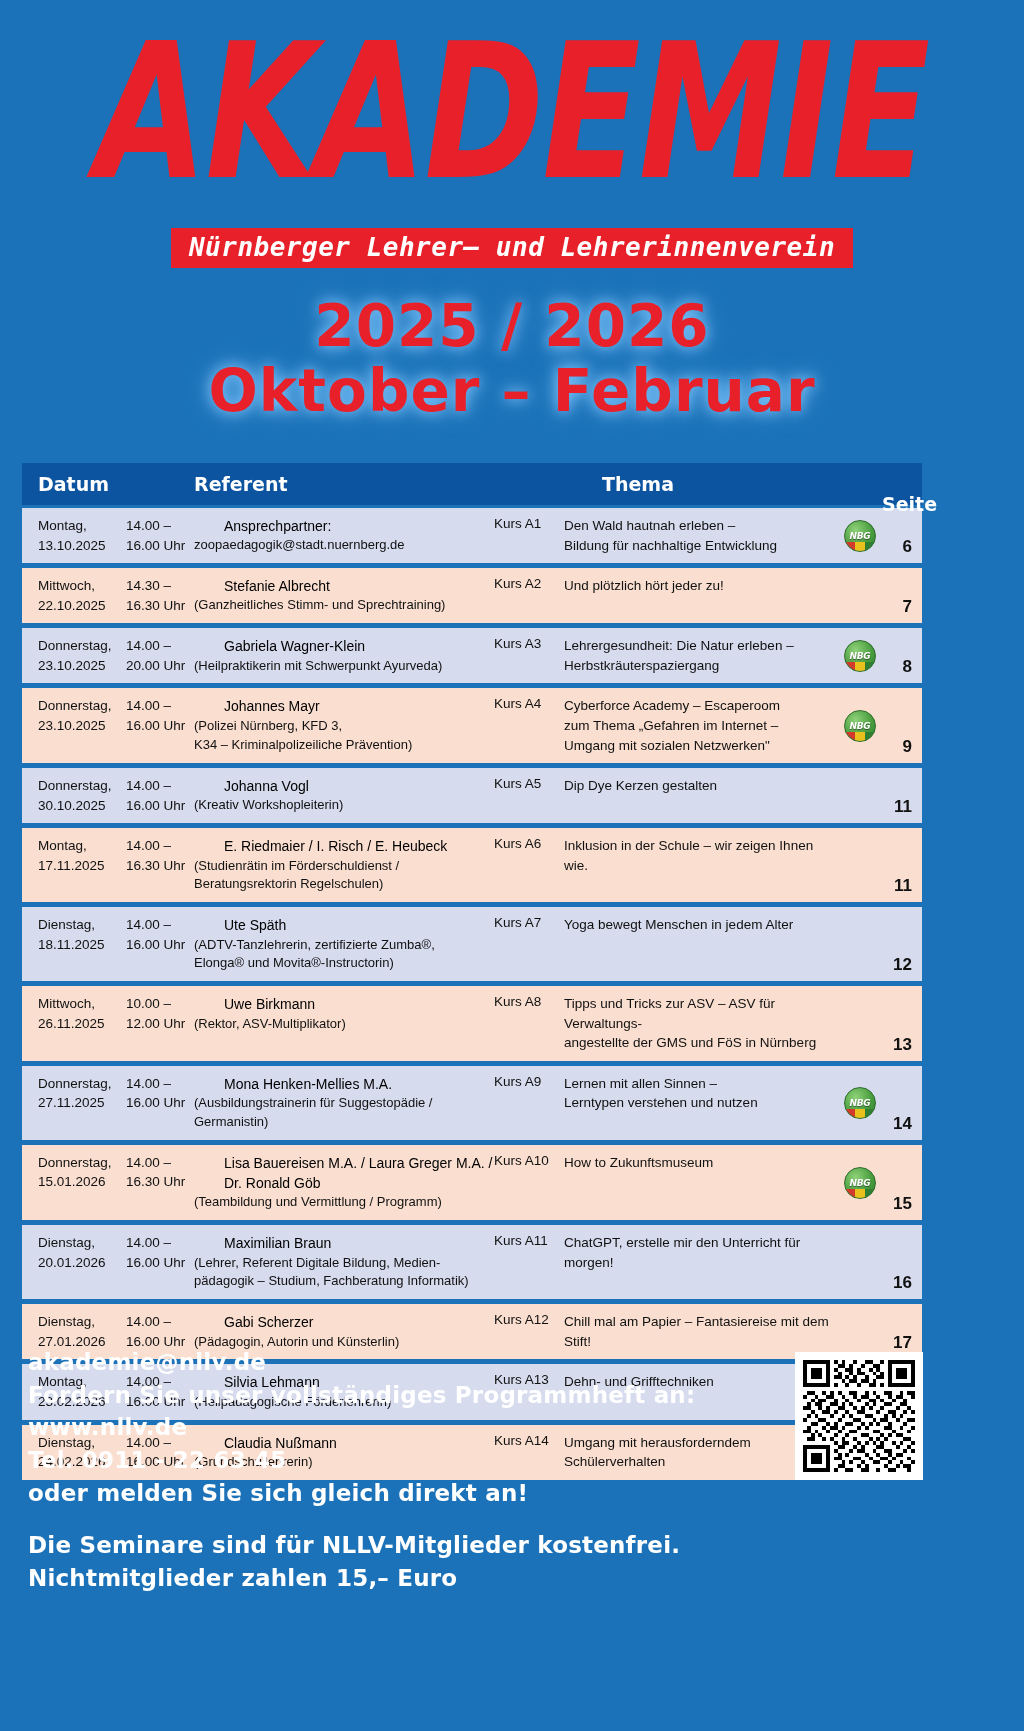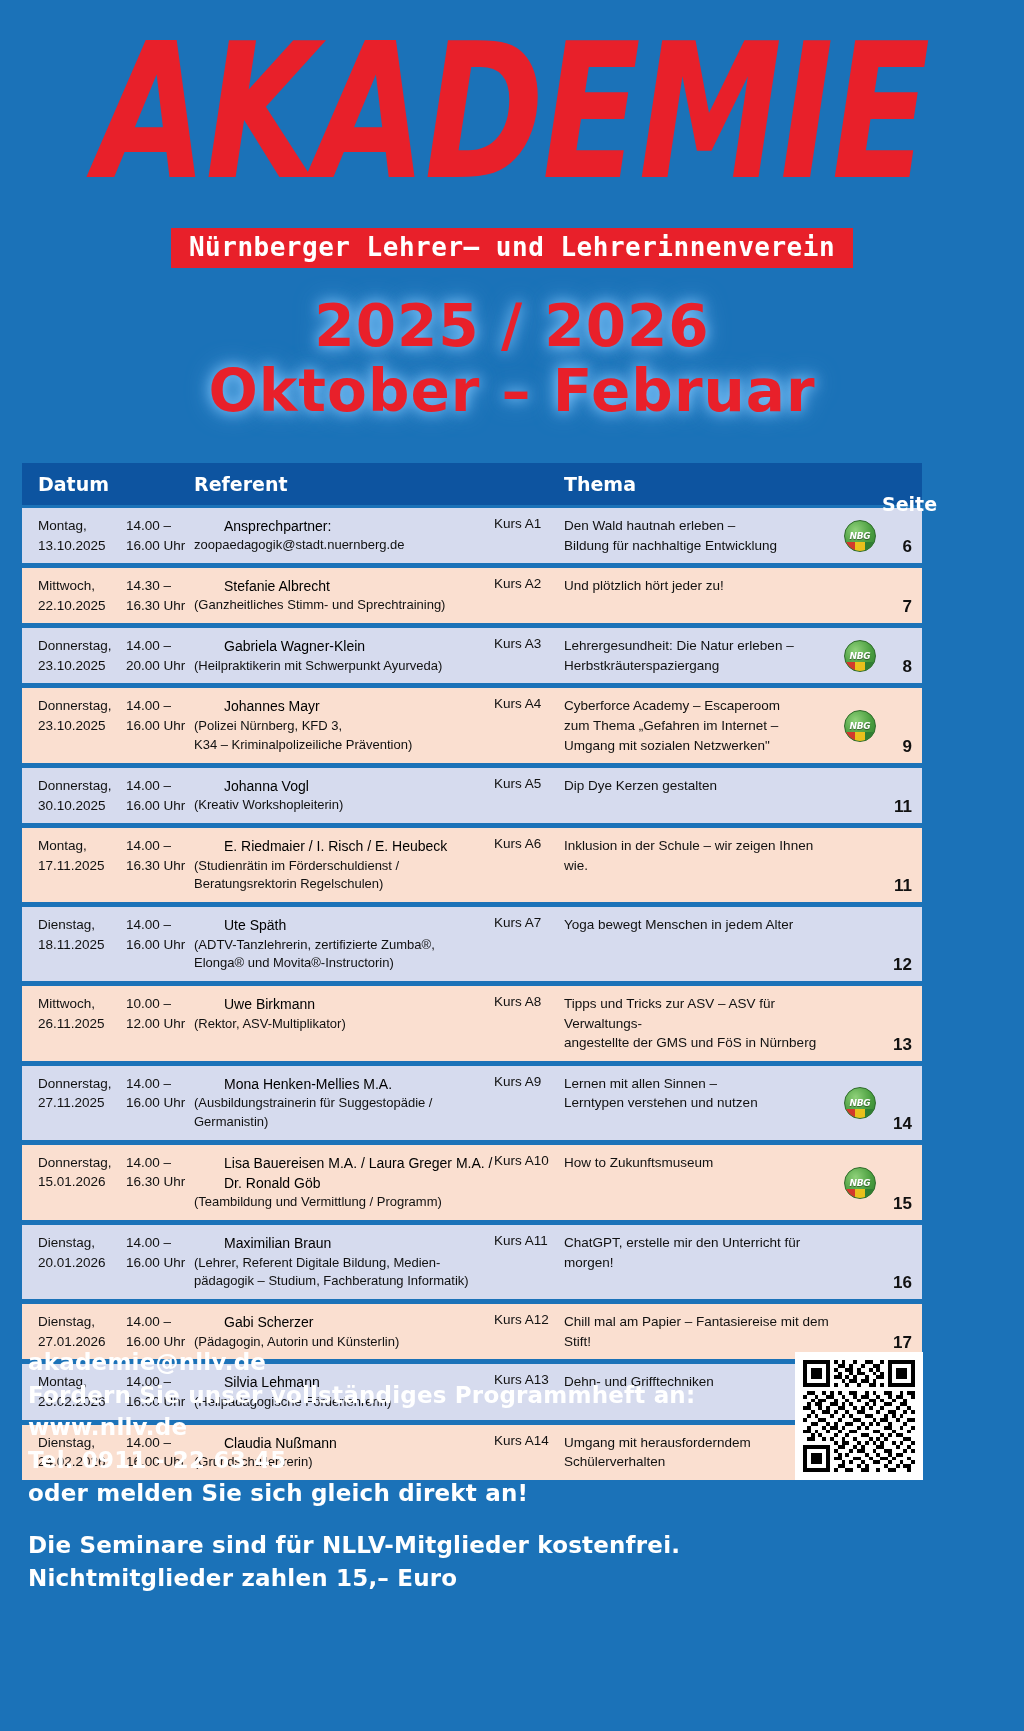--- a/index.html
+++ b/index.html
@@ -37,20 +37,21 @@
     display:inline-block;
     background:#e8202a;
     color:#ffffff;
     font-family:"DejaVu Sans Mono", monospace;
     font-weight:bold;
     font-size:26px;
     letter-spacing:0.5px;
     padding:4px 18px 6px 18px;
     margin-top:62px;
     white-space:nowrap;
+    font-style:italic;
   }
 
   
   .title-block{
     text-align:center;
     margin-top:28px;
   }
   .title-year, .title-months{
     color:#e8202a;
     font-family:"DejaVu Sans", sans-serif;
@@ -75,21 +76,21 @@
     align-items:center;
     height:42px;
     color:#ffffff;
     font-family:"DejaVu Sans", sans-serif;
     font-weight:bold;
     font-size:19px;
   }
   .c-date{width:172px;padding-left:16px;box-sizing:border-box;}
   .c-ref {width:300px;box-sizing:border-box;}
   .c-kurs{width:70px;box-sizing:border-box;}
-  .c-thema{flex:1;box-sizing:border-box;}
+  .c-thema{flex:1;box-sizing:border-box;margin-left:38px;}
   .c-nbg {width:44px;box-sizing:border-box;}
   .c-seite{width:40px;box-sizing:border-box;text-align:right;padding-right:10px;margin-top:40px;}
 
   .rows{ margin-top:3px; }
 
   .row{
     display:flex;
     align-items:stretch;
     margin-bottom:5px;
     min-height:50px;

